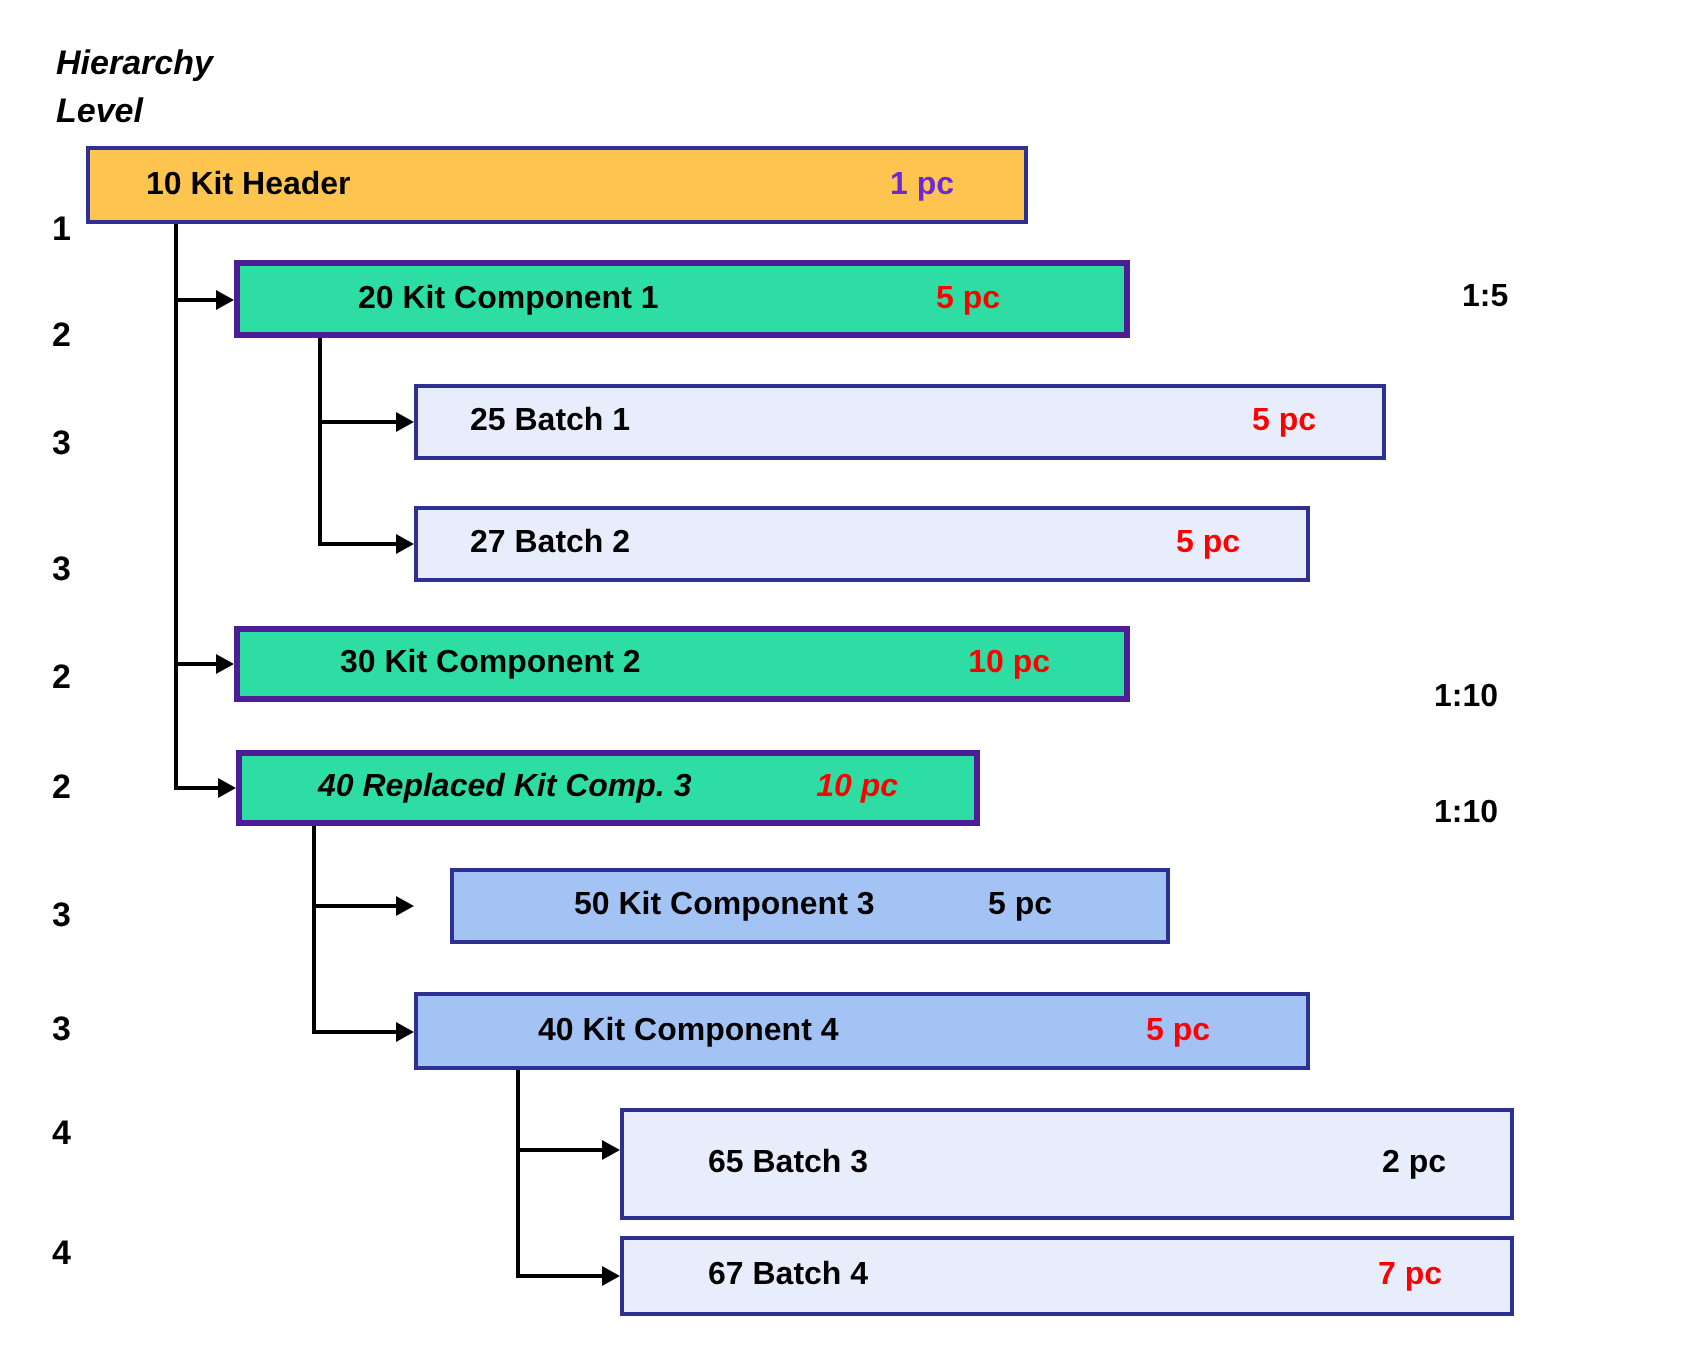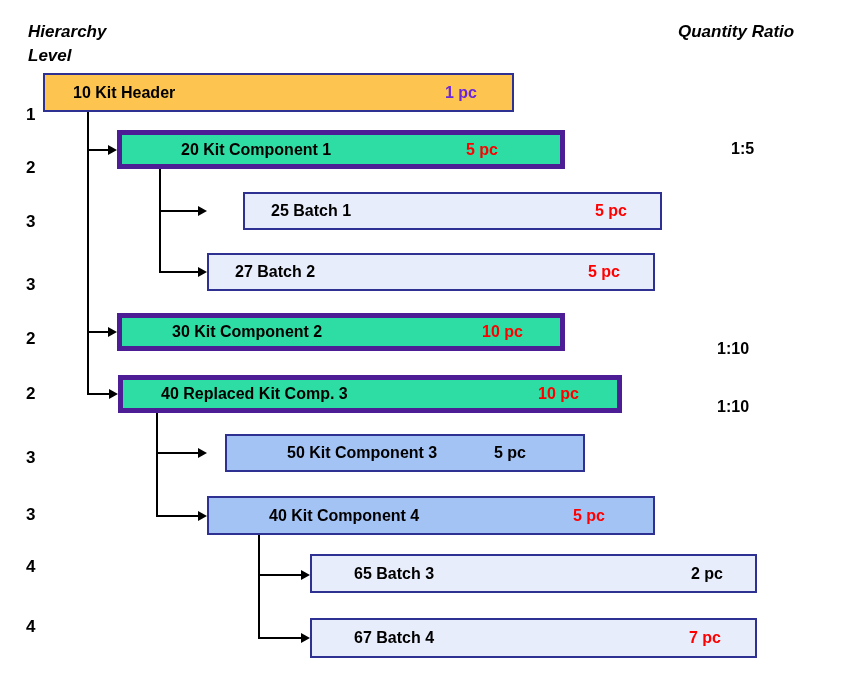--- a/index.html
+++ b/index.html
@@ -5,69 +5,68 @@
   html,body{margin:0;padding:0;background:#ffffff;}
   .canvas{
     position:relative;width:850px;height:680px;background:#ffffff;
     font-family:"Liberation Sans",sans-serif;font-weight:bold;color:#000;
     overflow:hidden;
   }
   .corner-label{position:absolute;font-size:17px;line-height:24px;white-space:pre-line;font-style:italic;}
   #hier-label{left:28px;top:20px;width:110px;}
   #qty-label{left:678px;top:20px;white-space:nowrap;}
   .hbox{position:absolute;box-sizing:border-box;border:2px solid #2e3192;}
-  .hbox.green{border:5px solid #4c1d95;}
+  .hbox.green{border:3px solid #4c1d95;}
   .hbox .lbl{position:absolute;top:50%;transform:translateY(-50%);font-size:16px;white-space:nowrap;}
   .hbox .qty{position:absolute;top:50%;transform:translateY(-50%);font-size:16px;white-space:nowrap;}
   .lvl-num{position:absolute;font-size:17px;transform:translateY(-50%);}
   .ratio{position:absolute;font-size:16px;white-space:nowrap;transform:translateY(-50%);}
   .cline{position:absolute;background:#000;}
   .ahead{position:absolute;width:0;height:0;border-top:5px solid transparent;
          border-bottom:5px solid transparent;border-left:9px solid #000;}
 </style>
 </head>
 <body>
 
 <div class="canvas">
   <div id="hier-label" class="corner-label">Hierarchy Level</div>
-  <div id="qty-label" class="corner-label">Quantity Ratio</div>
   <div id="diagram">
       <div class="hbox orange" style="left: 43px; top: 73px; width: 471px; height: 39px; background: rgb(253, 197, 80);">
         <span class="lbl" style="left: 28px;">10 Kit Header</span>
         <span class="qty" style="right: 35px; color: #6d28d9;">1 pc</span>
       </div>
       <div class="hbox green" style="left: 117px; top: 130px; width: 448px; height: 39px; background: rgb(46, 221, 164);">
         <span class="lbl" style="left: 59px;">20 Kit Component 1</span>
         <span class="qty" style="right: 62px; color: rgb(255, 0, 0);">5 pc</span>
       </div>
-      <div class="hbox lavender" style="left: 207px; top: 192px; width: 419px; height: 38px; background: rgb(232, 237, 251); margin-left: 36px;">
+      <div class="hbox lavender" style="left: 207px; top: 192px; width: 486px; height: 38px; background: rgb(232, 237, 251);">
         <span class="lbl" style="left: 26px;">25 Batch 1</span>
         <span class="qty" style="right: 33px; color: rgb(255, 0, 0);">5 pc</span>
       </div>
       <div class="hbox lavender" style="left: 207px; top: 253px; width: 448px; height: 38px; background: rgb(232, 237, 251);">
         <span class="lbl" style="left: 26px;">27 Batch 2</span>
         <span class="qty" style="right: 33px; color: rgb(255, 0, 0);">5 pc</span>
       </div>
       <div class="hbox green" style="left: 117px; top: 313px; width: 448px; height: 38px; background: rgb(46, 221, 164);">
         <span class="lbl" style="left: 50px;">30 Kit Component 2</span>
         <span class="qty" style="right: 37px; color: rgb(255, 0, 0);">10 pc</span>
       </div>
-      <div class="hbox green" style="left: 118px; top: 375px; width: 504px; height: 38px; background: rgb(46, 221, 164);">
+      <div class="hbox green" style="left: 118px; top: 375px; width: 372px; height: 38px; background: rgb(46, 221, 164); font-style: italic;">
         <span class="lbl" style="left: 38px;">40 Replaced Kit Comp. 3</span>
         <span class="qty" style="right: 38px; color: rgb(255, 0, 0);">10 pc</span>
       </div>
       <div class="hbox blue" style="left: 225px; top: 434px; width: 360px; height: 38px; background: rgb(163, 195, 245);">
         <span class="lbl" style="left: 60px;">50 Kit Component 3</span>
         <span class="qty" style="right: 57px; color: rgb(0, 0, 0);">5 pc</span>
       </div>
       <div class="hbox blue" style="left: 207px; top: 496px; width: 448px; height: 39px; background: rgb(163, 195, 245);">
         <span class="lbl" style="left: 60px;">40 Kit Component 4</span>
         <span class="qty" style="right: 48px; color: rgb(255, 0, 0);">5 pc</span>
       </div>
-      <div class="hbox lavender" style="left: 310px; top: 554px; width: 447px; height: 39px; background: rgb(232, 237, 251);">
+      <div class="hbox lavender" style="left: 310px; top: 554px; width: 447px; height: 56px; background: rgb(232, 237, 251);">
         <span class="lbl" style="left: 42px;">65 Batch 3</span>
         <span class="qty" style="right: 32px; color: rgb(0, 0, 0);">2 pc</span>
       </div>
       <div class="hbox lavender" style="left: 310px; top: 618px; width: 447px; height: 40px; background: rgb(232, 237, 251);">
         <span class="lbl" style="left: 42px;">67 Batch 4</span>
         <span class="qty" style="right: 34px; color: rgb(255, 0, 0);">7 pc</span>
       </div>
       <div class="lvl-num" style="left: 26px; top: 115px;">1</div>
       <div class="lvl-num" style="left: 26px; top: 168px;">2</div>
       <div class="lvl-num" style="left: 26px; top: 222px;">3</div>

